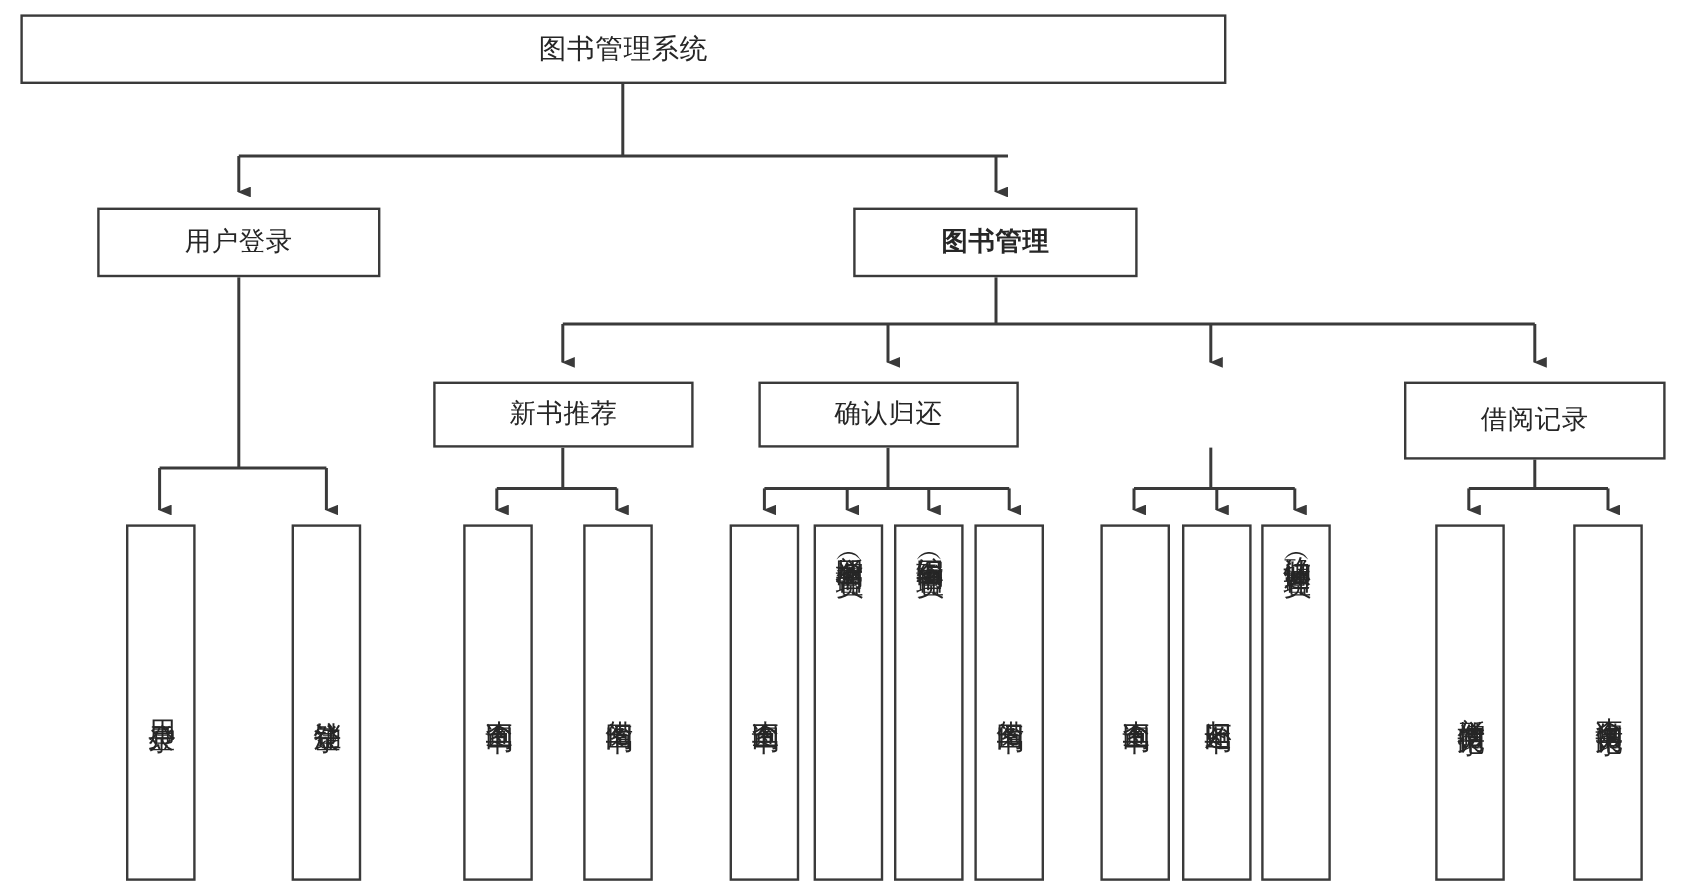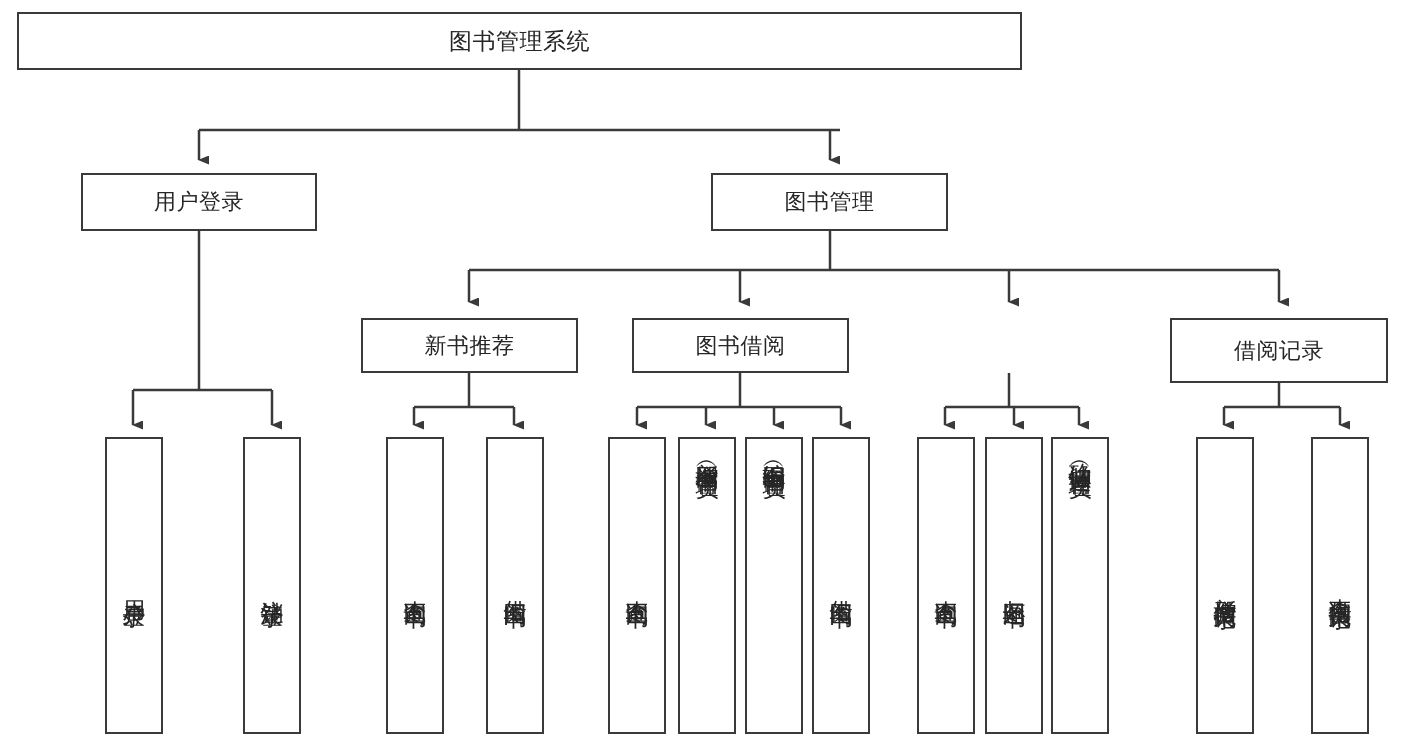--- a/index.html
+++ b/index.html
@@ -133,29 +133,29 @@
     </g>
   </svg>
 
   <div class="node horiz root" style="left:17px; top:12px; width:1005px; height:58px;">
     <span class="label">图书管理系统</span>
   </div>
 
   <div class="node horiz" style="left:81px; top:173px; width:236px; height:58px;">
     <span class="label">用户登录</span>
   </div>
-  <div class="node horiz" style="left:711px; top:173px; width:237px; height:58px;">
+  <div class="node horiz" style="left:711px; top:173px; width:237px; height:58px;font-weight:bold;">
     <span class="label">图书管理</span>
   </div>
 
   <div class="node horiz" style="left:361px; top:318px; width:217px; height:55px;">
     <span class="label">新书推荐</span>
   </div>
   <div class="node horiz" style="left:632px; top:318px; width:217px; height:55px;">
-    <span class="label">图书借阅</span>
+    <span class="label">确认归还</span>
   </div>
   <div class="node horiz" style="left:1170px; top:318px; width:218px; height:65px;">
     <span class="label">借阅记录</span>
   </div>
 
   <div class="node vert mid" style="left:105px; top:437px; width:58px; height:297px;">
     <span class="label">用户登录</span>
   </div>
   <div class="node vert mid" style="left:243px; top:437px; width:58px; height:297px;">
     <span class="label">注销登录</span>

